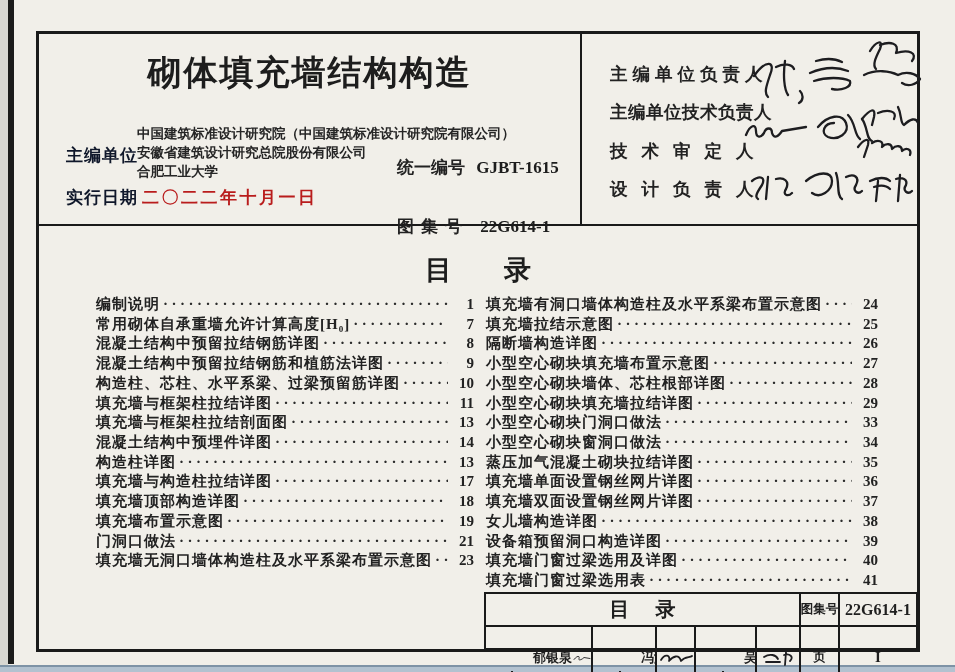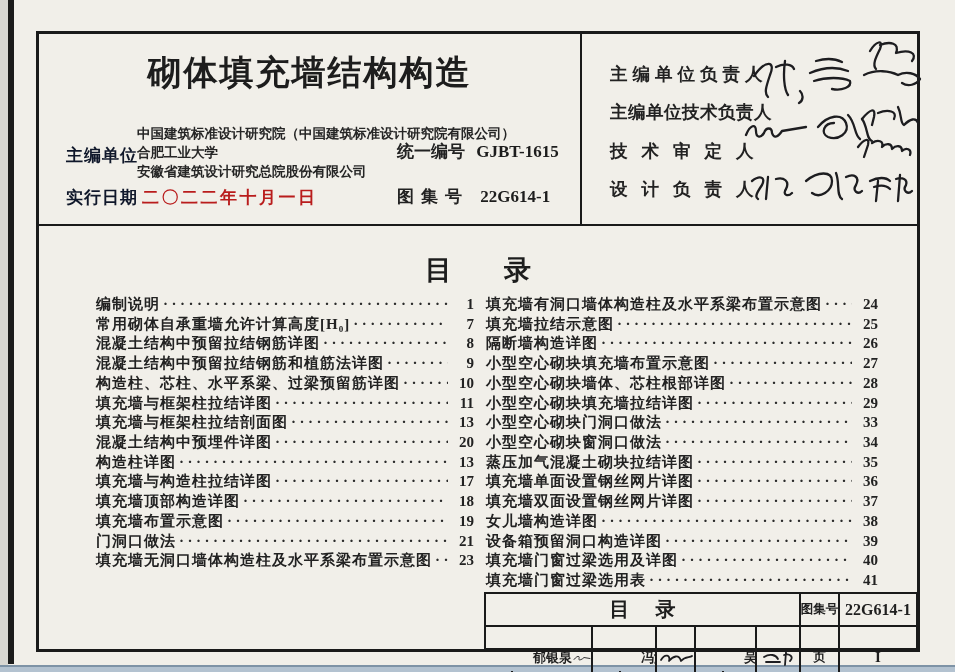--- a/index.html
+++ b/index.html
@@ -23,23 +23,23 @@
   .doc-title{position:absolute;left:36px;top:50px;width:547px;text-align:center;
              font-family:"Liberation Sans",sans-serif;font-weight:bold;font-size:34px;
              letter-spacing:2px;color:#1d1d1d;white-space:nowrap;}
   .lbl{font-family:"Liberation Sans",sans-serif;font-weight:bold;font-size:17px;color:#0f172a;}
   .editor-label{position:absolute;left:66px;top:144px;letter-spacing:1px;}
   .editor-units{position:absolute;left:137px;top:124px;font-family:"Liberation Sans",sans-serif;
                 font-weight:bold;font-size:13.5px;line-height:19px;color:#262626;white-space:nowrap;}
   .date-label{position:absolute;left:66px;top:186px;letter-spacing:1px;}
   .date-value{position:absolute;left:142px;top:186px;font-family:"Liberation Sans",sans-serif;
               font-weight:bold;font-size:17px;letter-spacing:2.5px;color:#b91c1c;white-space:nowrap;}
-  .num-row{position:absolute;white-space:nowrap;font-size:17px;}
+  .num-row{position:absolute;white-space:nowrap;font-size:17px;margin-top:16px;}
   .unified-row{left:397px;top:140px;}
-  .atlas-row{left:397px;top:185px;}
+  .atlas-row{left:397px;top:199px;}
   .num-row .nlabel{font-family:"Liberation Sans",sans-serif;font-weight:bold;color:#222;}
   .atlas-row .nlabel{letter-spacing:7px;}
   .num-row .nvalue{font-family:"Liberation Serif",serif;font-weight:bold;color:#1d1d1d;margin-left:7px;}
 
   
   .sign-labels{position:absolute;left:610px;top:62px;}
   .sign-row{height:38.3px;font-family:"Liberation Sans",sans-serif;font-weight:bold;
             font-size:17.5px;color:#222;white-space:nowrap;}
   .sign-row:nth-child(1){letter-spacing:5px;}
   .sign-row:nth-child(2){letter-spacing:0.5px;}
@@ -95,22 +95,22 @@
 
   <div class="frame"></div>
   <div class="hdiv"></div>
   <div class="vdiv"></div>
 
   <div class="doc-title">砌体填充墙结构构造</div>
   <div class="lbl editor-label">主编单位</div>
   <div class="editor-units">
 
   <div>中国建筑标准设计研究院（中国建筑标准设计研究院有限公司）</div>
+      <div>安徽省建筑设计研究总院股份有限公司</div>
       <div>合肥工业大学</div>
-      <div>安徽省建筑设计研究总院股份有限公司</div>
     </div>
   <div class="lbl date-label">实行日期</div>
   <div class="date-value">二〇二二年十月一日</div>
   <div class="num-row unified-row">
     <span class="nlabel">统一编号</span>
     <span class="nvalue">GJBT-1615</span>
   </div>
   <div class="num-row atlas-row">
     <span class="nlabel">图集号</span>
     <span class="nvalue">22G614-1</span>
@@ -175,21 +175,21 @@
       <span class="p">11</span>
     </div>
       <div class="toc-row">
       <span class="t">填充墙与框架柱拉结剖面图</span>
       <span class="dots"></span>
       <span class="p">13</span>
     </div>
       <div class="toc-row">
       <span class="t">混凝土结构中预埋件详图</span>
       <span class="dots"></span>
-      <span class="p">20</span>
+      <span class="p">14</span>
     </div>
       <div class="toc-row">
       <span class="t">构造柱详图</span>
       <span class="dots"></span>
       <span class="p">13</span>
     </div>
       <div class="toc-row">
       <span class="t">填充墙与构造柱拉结详图</span>
       <span class="dots"></span>
       <span class="p">17</span>

